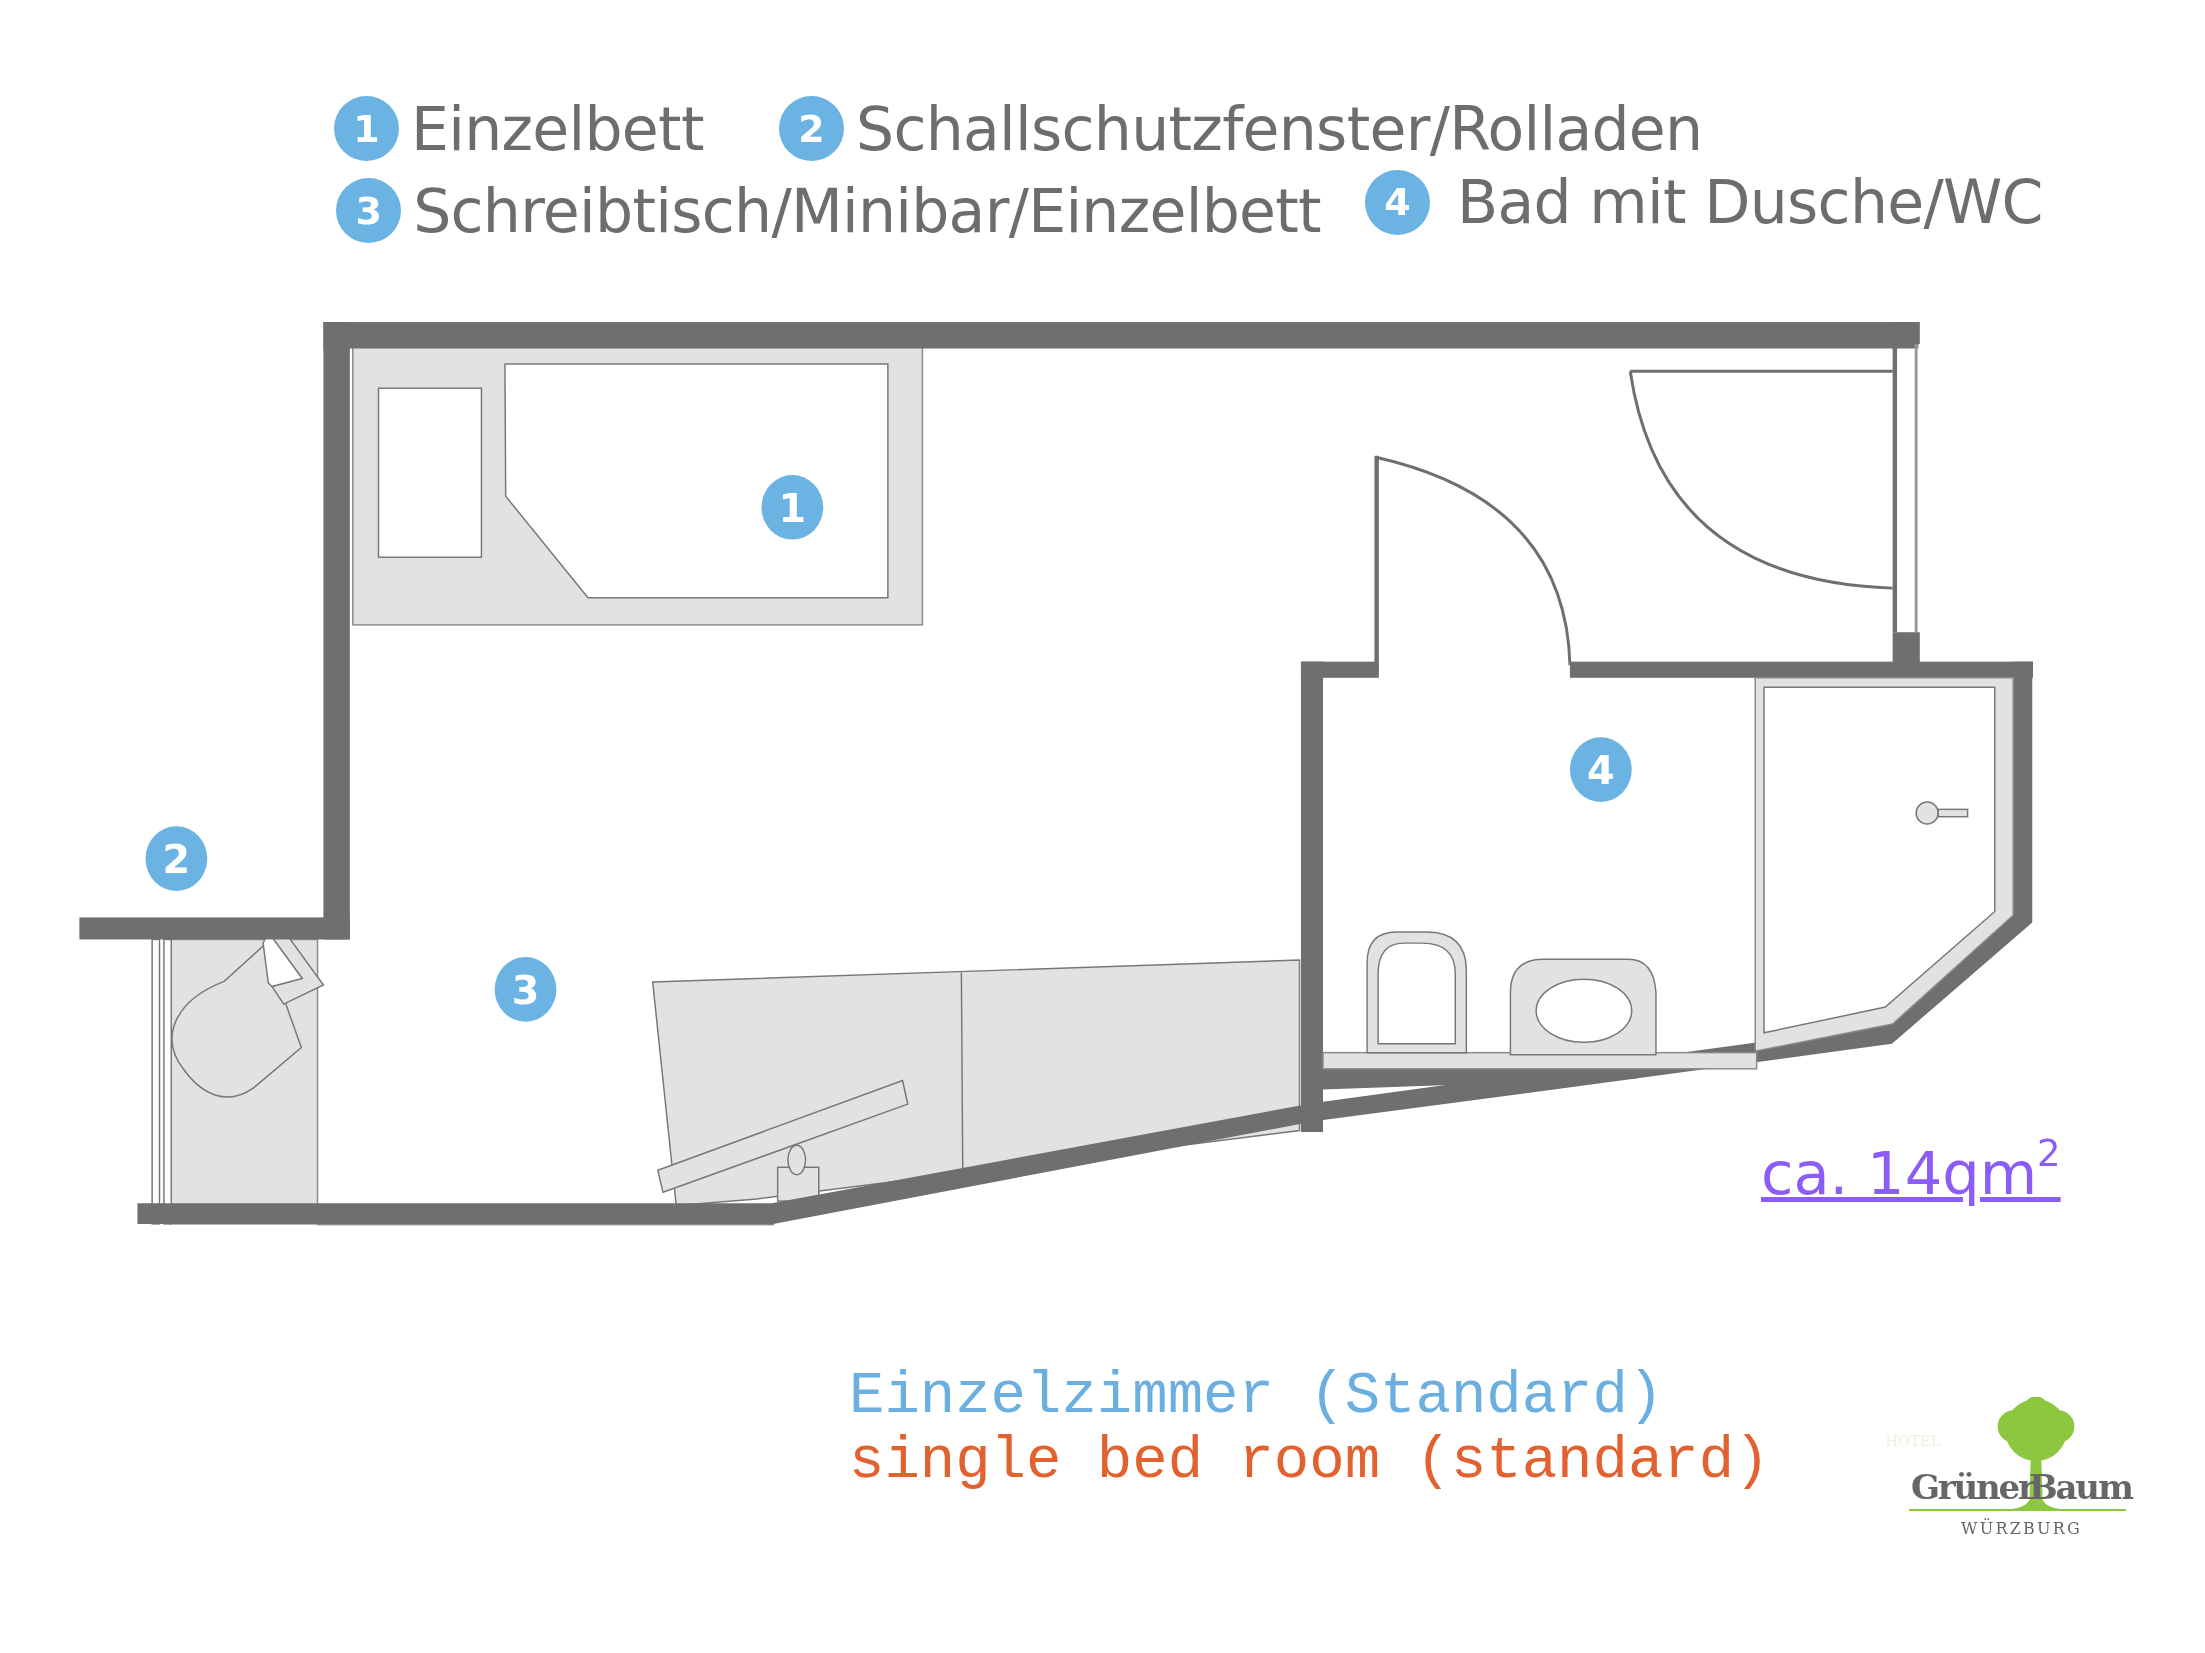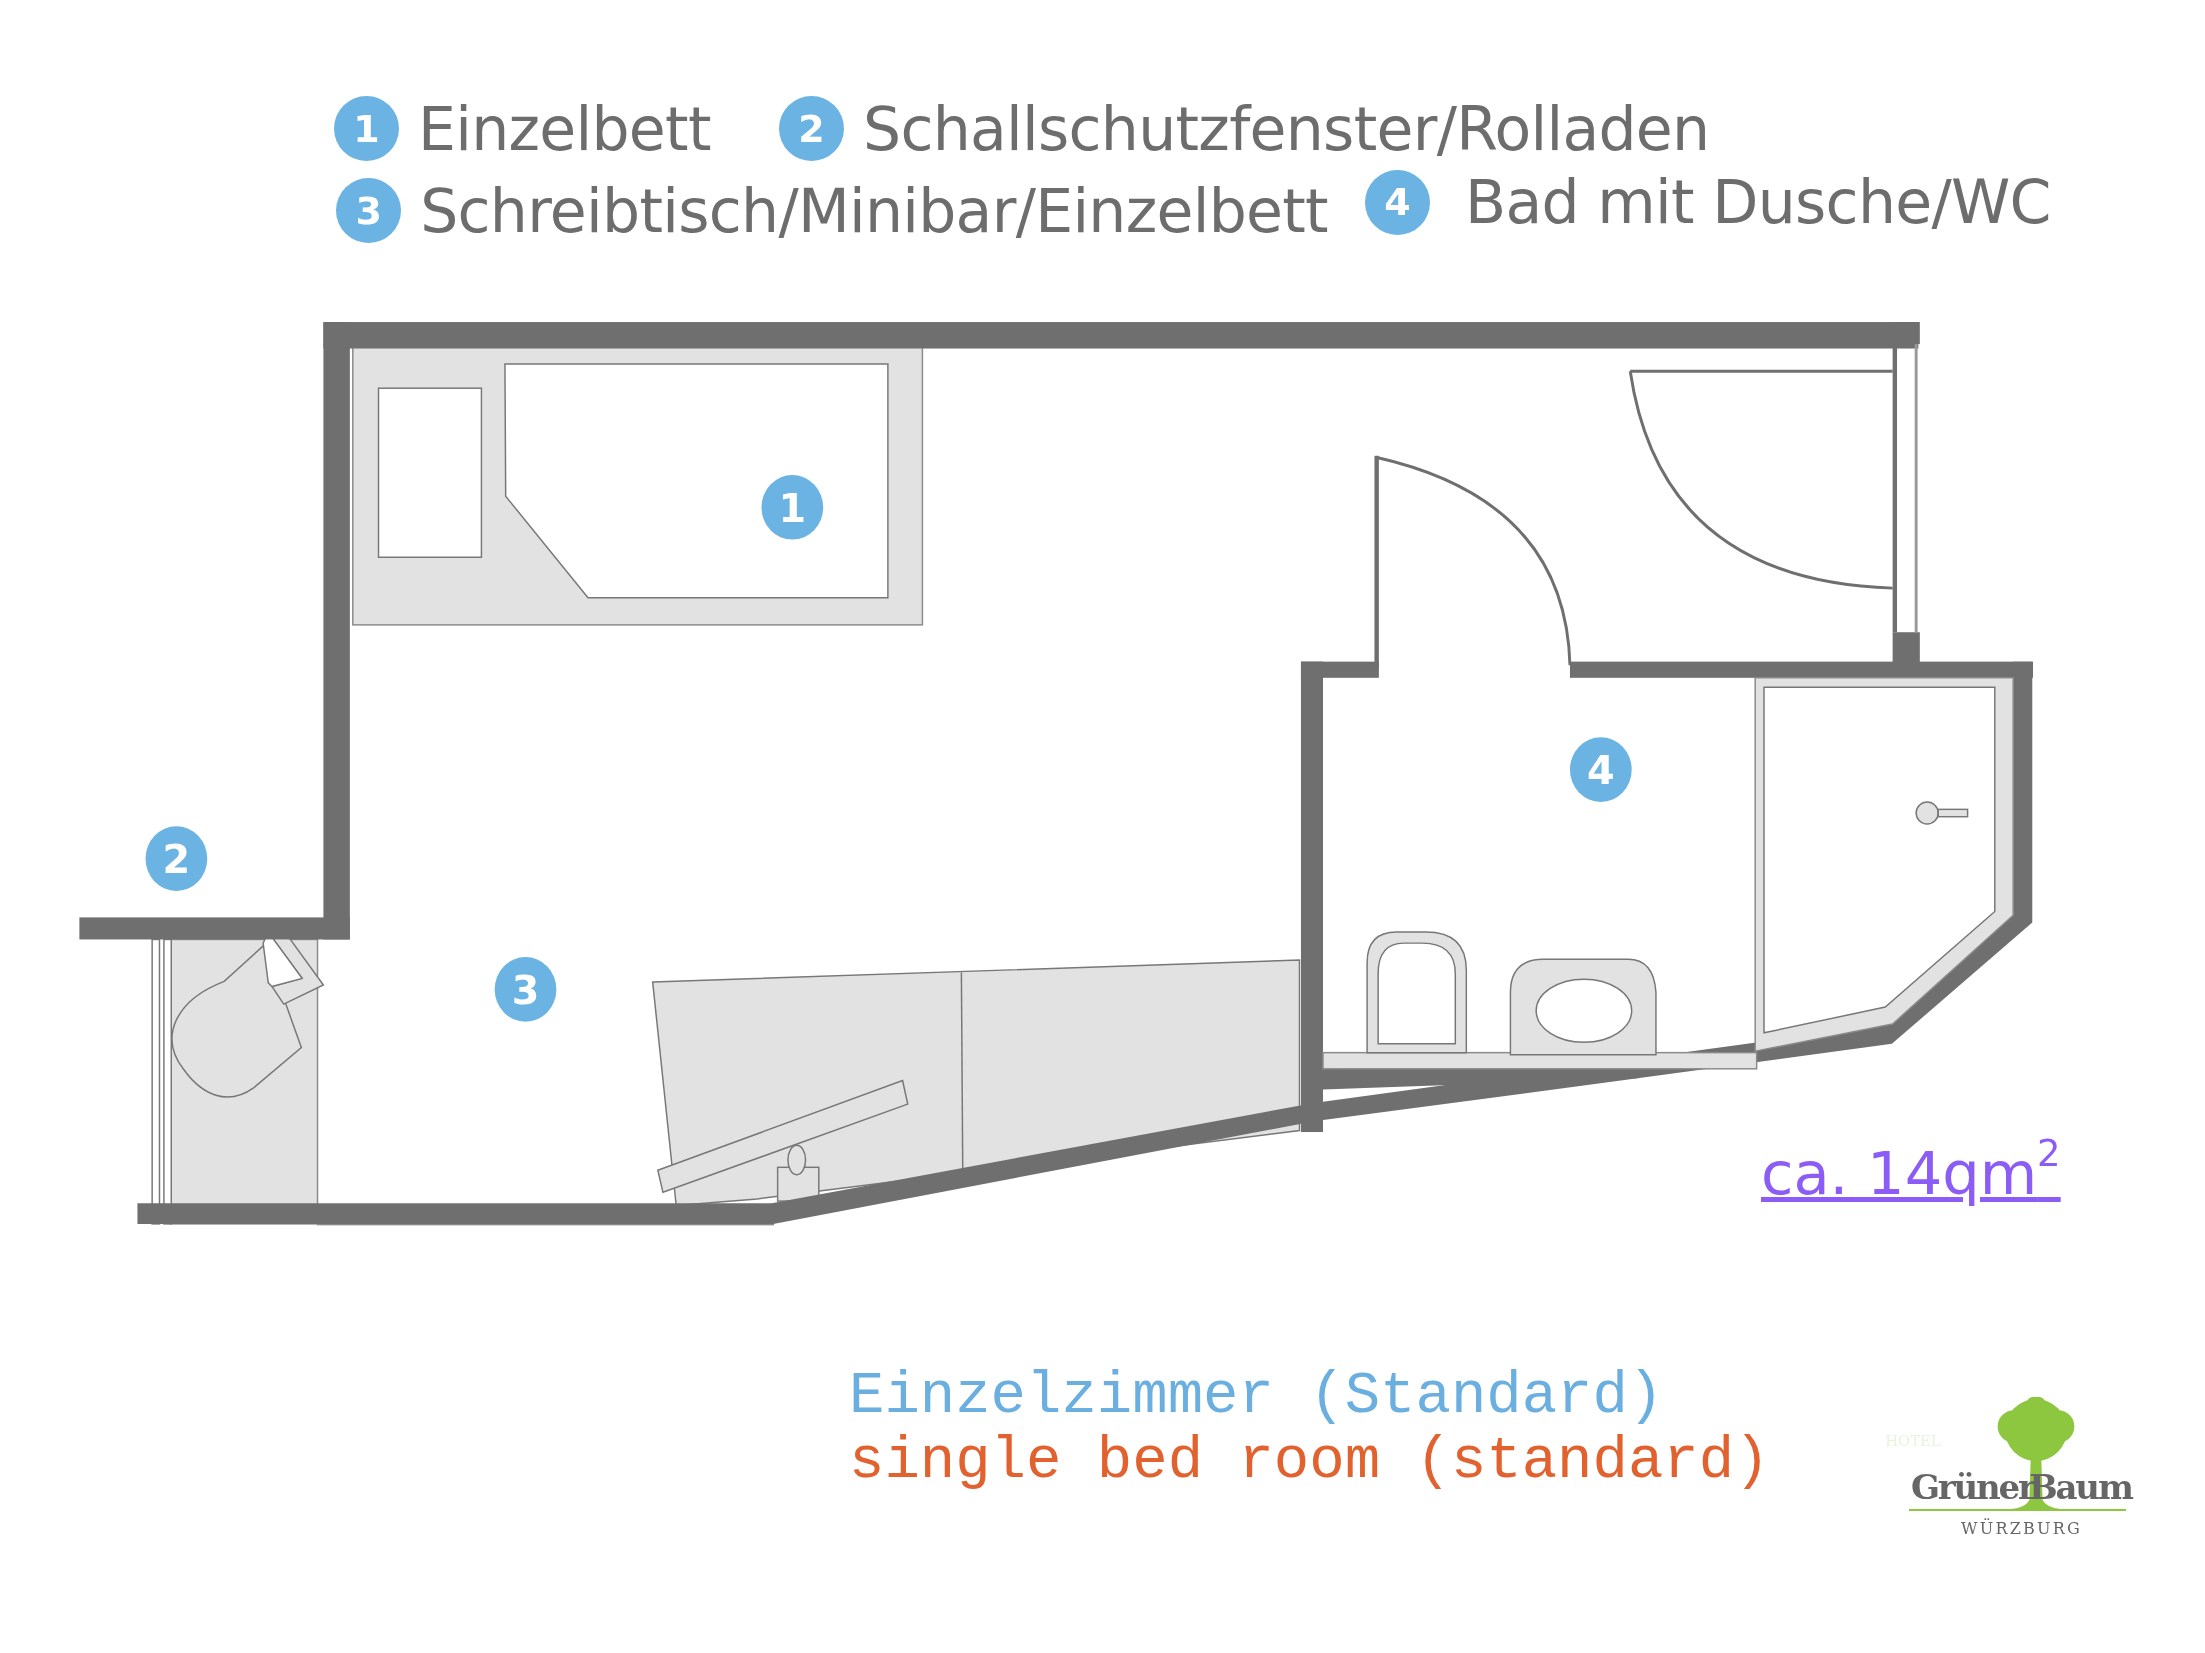--- a/index.html
+++ b/index.html
@@ -4,21 +4,21 @@
 <style>
   html, body { margin: 0; padding: 0; background: #ffffff; }
   body { width: 2205px; height: 1654px; position: relative; overflow: hidden;
          font-family: "DejaVu Sans", sans-serif; }
   .legend { position: absolute; left: 334px; top: 85px; width: 1764px; }
   .legend-row { position: relative; height: 82px; }
   .legend-item { position: absolute; display: flex; align-items: center; }
   .badge { width: 65px; height: 65px; border-radius: 50%; background: #6bb3e3;
            color: #fff; display: flex; align-items: center; justify-content: center;
            font-size: 38px; font-weight: bold; flex: 0 0 auto; }
-  .legend-label { font-size: 60px; color: #6d6d6d; margin-left: 19px; white-space: nowrap;
+  .legend-label { font-size: 60px; color: #6d6d6d; margin-left: 12px; white-space: nowrap;
                   letter-spacing: -0.7px; }
   svg.plan { position: absolute; left: 0; top: 0; }
   .area { position: absolute; left: 1761px; top: 1132px; font-size: 59px; color: #8b5cf6;
           white-space: nowrap; text-decoration: underline; }
   .area sup { font-size: 37px; vertical-align: 28px; }
   .title { position: absolute; left: 849px; top: 1364px; line-height: 65px; font-family: Liberation Mono, monospace; }
   .title-de { font-size: 59px; color: #6aafe0; white-space: nowrap; }
   .title-en { font-size: 59px; color: #e2622f; white-space: nowrap; text-align: right; }
   .logo { position: absolute; left: 1900px; top: 1397px; width: 243px; height: 147px; }
   .logo-tree { position: absolute; left: 88px; top: 0; width: 96px; height: 81px; }
@@ -46,21 +46,21 @@
       <div class="legend-label">Schallschutzfenster/Rolladen</div>
     </div>
   </div>
   <div class="legend-row">
     <div class="legend-item" style="left:2.2px;top:8.8px;">
       <div class="badge">3</div>
       <div class="legend-label">Schreibtisch/Minibar/Einzelbett</div>
     </div>
     <div class="legend-item" style="left:1031px;top:0px;">
       <div class="badge">4</div>
-      <div class="legend-label" style="margin-left:35px;">Bad mit Dusche/WC</div>
+      <div class="legend-label" style="margin-left:27px;">Bad mit Dusche/WC</div>
     </div>
   </div>
 </div>
 
 <svg class="plan" width="2205" height="1654" viewBox="0 0 3000 2250">
 
   <g>
     <rect x="480" y="472" width="775" height="378" fill="#e2e2e2" stroke="#8a8a8a" stroke-width="2"></rect>
     <rect x="515" y="528" width="140" height="230" fill="#fff" stroke="#777" stroke-width="2"></rect>
     <polygon points="687,495 1208,495 1208,813 800,813 688,675" fill="#fff" stroke="#777" stroke-width="2"></polygon>

